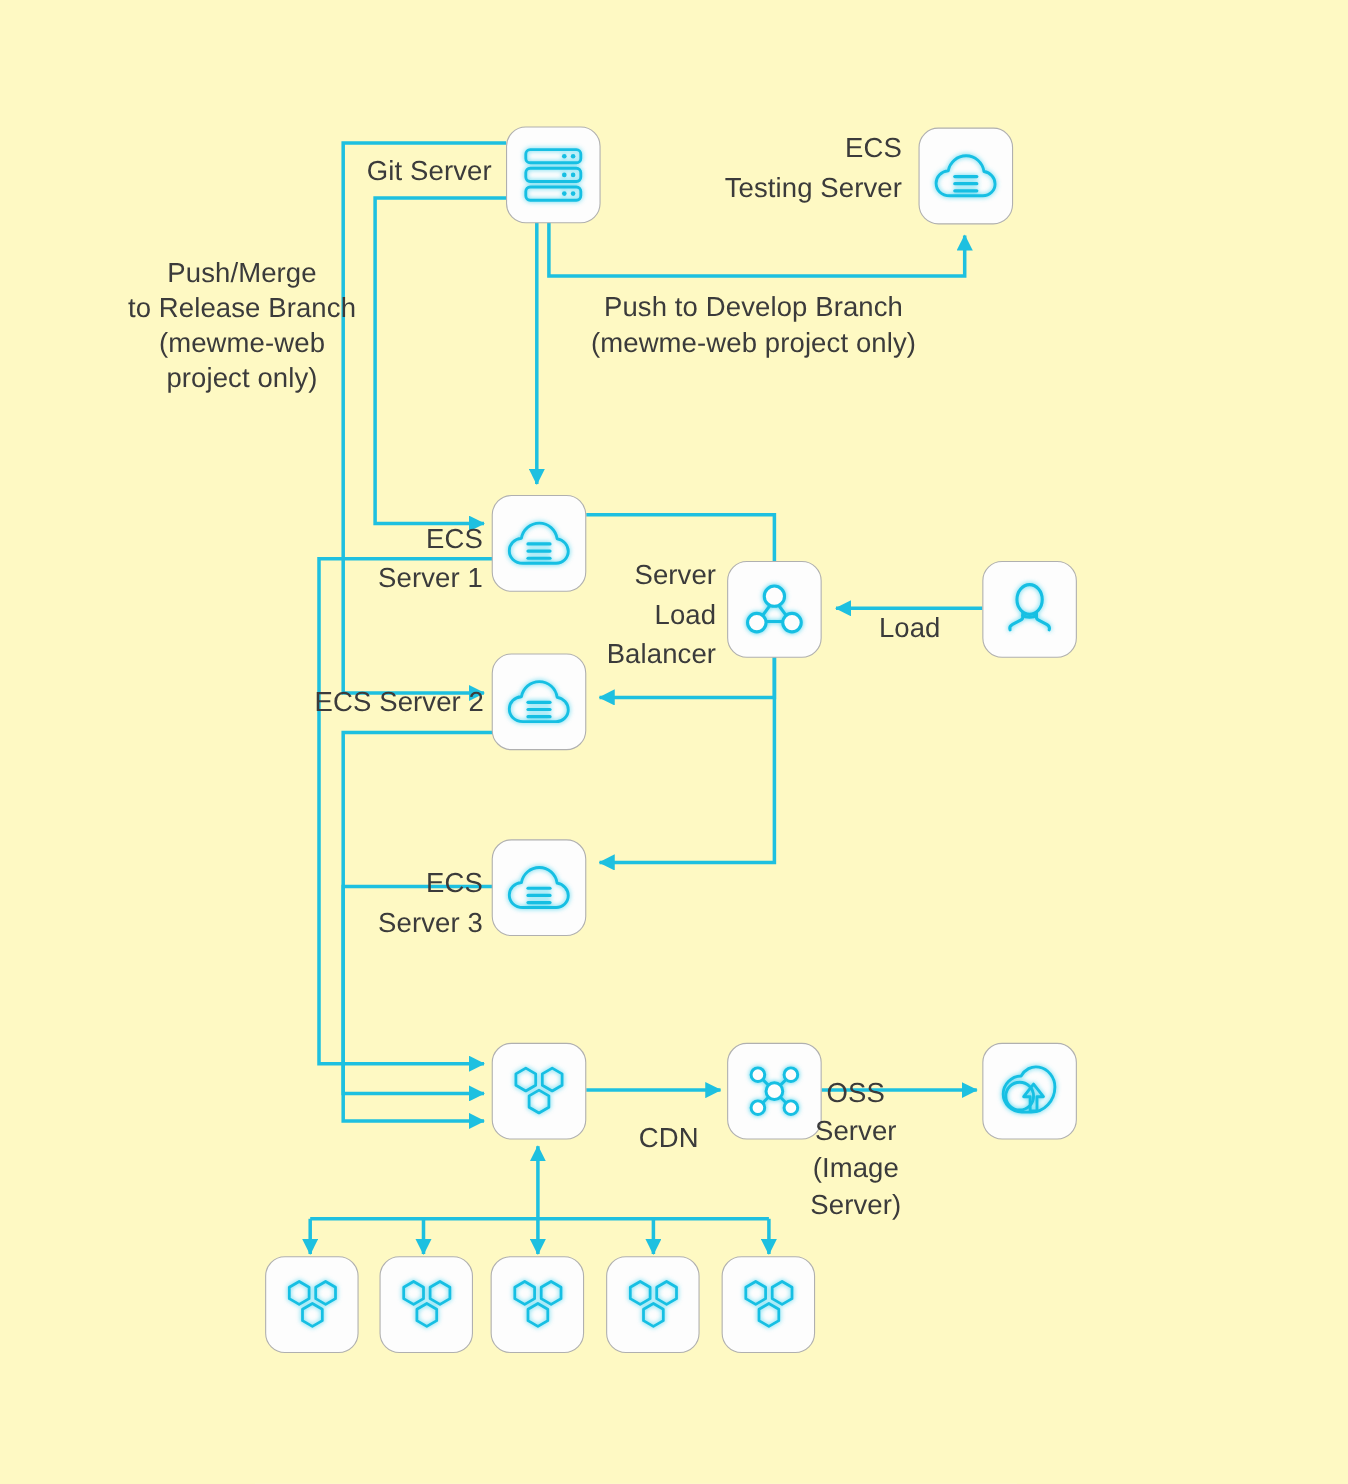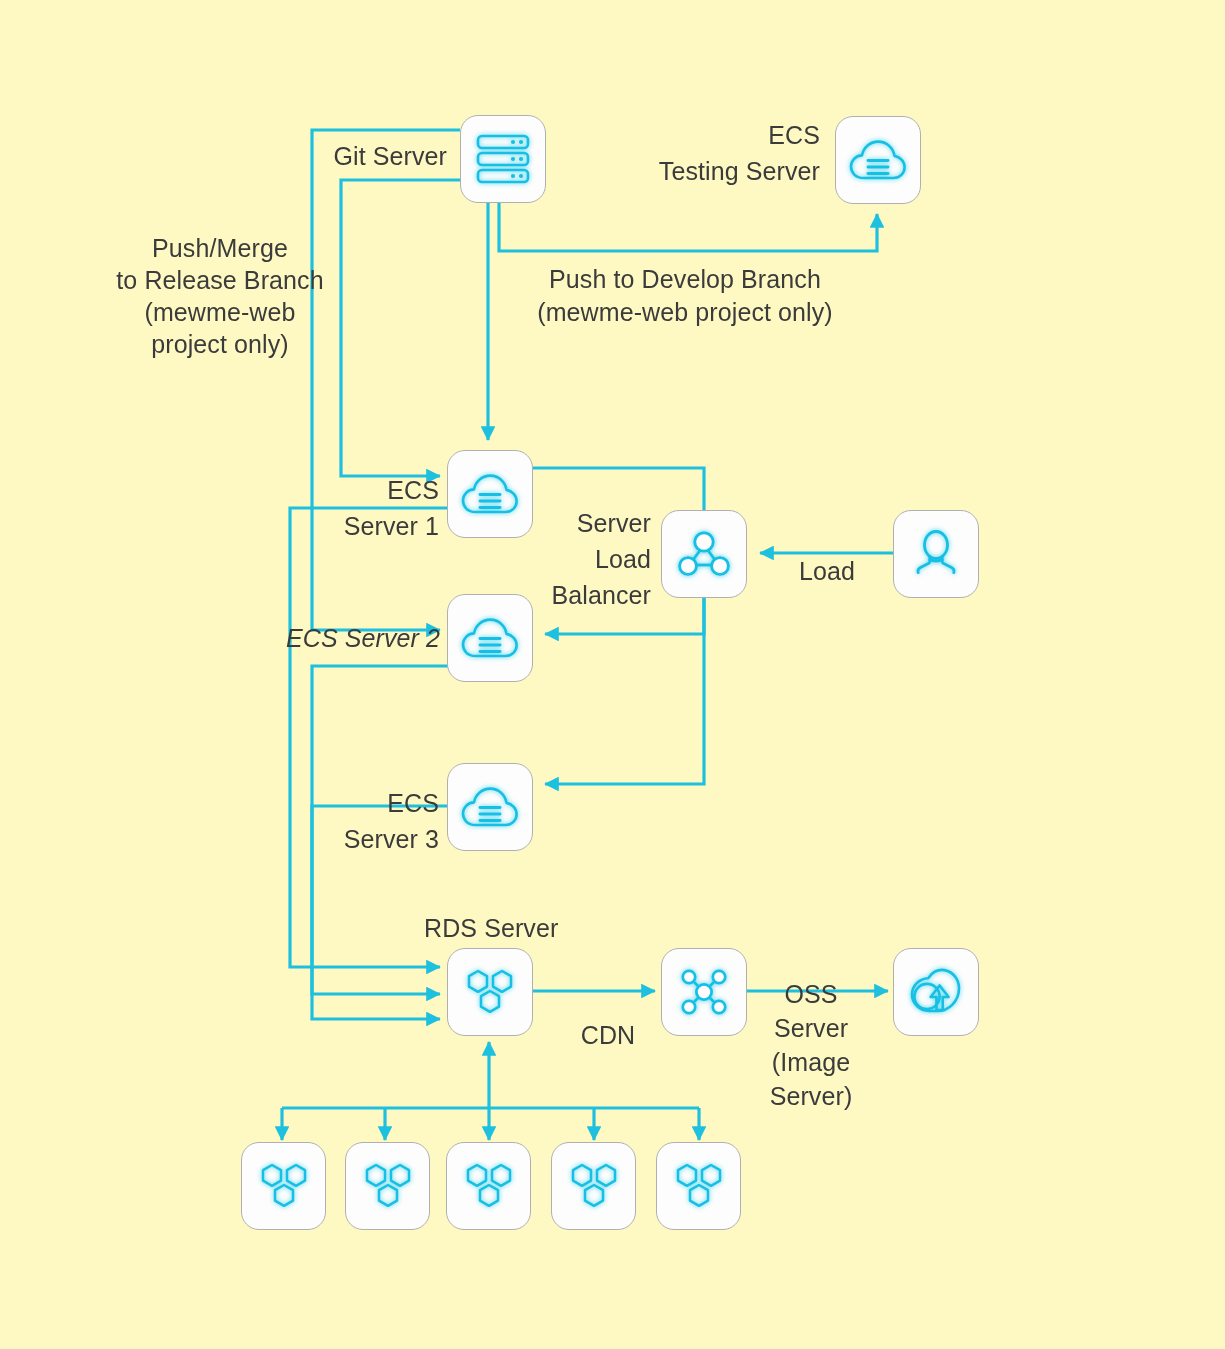--- a/index.html
+++ b/index.html
@@ -190,21 +190,21 @@
     <svg class="glow" width="58" height="46" viewBox="0 0 58 46">
       <path d="M14.5 41 C6.5 41 2 35.6 2 29.6 C2 23.6 6.7 18.7 13 18.4 C14.4 10.4 21.3 4.6 29.3 4.6
                C37.5 4.6 44.3 10.7 45.5 18.9 C51.3 19.8 55.6 24.6 55.6 30.2 C55.6 36.2 50.8 41 44.5 41 Z" fill="none" stroke="#16bfe3" stroke-width="2.6" stroke-linejoin="round"></path>
         <g stroke="#16bfe3" stroke-width="2.9" stroke-linecap="round">
           <line x1="19" y1="23.5" x2="39" y2="23.5"></line>
           <line x1="19" y1="30" x2="39" y2="30"></line>
           <line x1="19" y1="36.5" x2="39" y2="36.5"></line>
         </g>
     </svg>
   </div>
-  <div class="label right" style="left:205px; top:623px; width:235px;font-style:italic;">ECS Server 2</div>
+  <div class="label right" style="left:205px; top:623px; width:235px;">ECS Server 2</div>
 
   <div class="node" style="left:447px; top:763px; width:86px; height:88px;">
     <svg class="glow" width="58" height="46" viewBox="0 0 58 46">
       <path d="M14.5 41 C6.5 41 2 35.6 2 29.6 C2 23.6 6.7 18.7 13 18.4 C14.4 10.4 21.3 4.6 29.3 4.6
                C37.5 4.6 44.3 10.7 45.5 18.9 C51.3 19.8 55.6 24.6 55.6 30.2 C55.6 36.2 50.8 41 44.5 41 Z" fill="none" stroke="#16bfe3" stroke-width="2.6" stroke-linejoin="round"></path>
         <g stroke="#16bfe3" stroke-width="2.9" stroke-linecap="round">
           <line x1="19" y1="23.5" x2="39" y2="23.5"></line>
           <line x1="19" y1="30" x2="39" y2="30"></line>
           <line x1="19" y1="36.5" x2="39" y2="36.5"></line>
         </g>
@@ -215,21 +215,20 @@
 
   <div class="node" style="left:447px; top:948px; width:86px; height:88px;">
     <svg class="glow" width="56" height="54" viewBox="0 0 56 54">
       <g fill="none" stroke="#16bfe3" stroke-width="2.5" stroke-linejoin="round">
         <polygon points="16,6 25,11.2 25,21.6 16,26.8 7,21.6 7,11.2"></polygon>
         <polygon points="40,6 49,11.2 49,21.6 40,26.8 31,21.6 31,11.2"></polygon>
         <polygon points="28,26 37,31.2 37,41.6 28,46.8 19,41.6 19,31.2"></polygon>
       </g>
     </svg>
   </div>
-  <div class="label left" style="left:424px; top:913px; width:260px;">RDS Server</div>
 
   <div class="node" style="left:661px; top:948px; width:86px; height:88px;">
     <svg class="glow" width="54" height="54" viewBox="0 0 54 54">
       <g fill="none" stroke="#16bfe3" stroke-width="2.7">
         <line x1="14" y1="14" x2="40" y2="40"></line>
         <line x1="40" y1="14" x2="14" y2="40"></line>
         <circle cx="27" cy="27" r="7.6" fill="#fdfdfd"></circle>
         <circle cx="12" cy="12" r="6.2" fill="#fdfdfd"></circle>
         <circle cx="42" cy="12" r="6.2" fill="#fdfdfd"></circle>
         <circle cx="12" cy="42" r="6.2" fill="#fdfdfd"></circle>
@@ -243,21 +242,21 @@
     <svg class="glow" width="56" height="52" viewBox="0 0 56 52">
       <g fill="none" stroke="#16bfe3" stroke-width="2.6" stroke-linejoin="round">
         <path d="M21 45 C11.6 45 4 37.6 4 28.6 C4 19.8 11.2 12.4 20.3 12.2
                  C23.5 6.4 29.8 2.8 36.5 4.1 C45 5.7 51 13.3 51 22.2
                  C51 34.8 41.2 45 29.5 45 Z"></path>
         <circle cx="19" cy="30.5" r="12.6"></circle>
         <path d="M28.5 44 L28.5 31 L22.6 31 L31.6 19.5 L40.6 31 L34.7 31 L34.7 44 Z"></path>
       </g>
     </svg>
   </div>
-  <div class="label center" style="left:736px; top:977px; width:150px; line-height:34px;">OSS
+  <div class="label center" style="left:703px; top:977px; width:150px; line-height:34px;">OSS
 Server
 (Image
 Server)</div>
 
   <div class="node" style="left:241px; top:1142px; width:85px; height:88px;">
     <svg class="glow" width="56" height="54" viewBox="0 0 56 54">
       <g fill="none" stroke="#16bfe3" stroke-width="2.5" stroke-linejoin="round">
         <polygon points="16,6 25,11.2 25,21.6 16,26.8 7,21.6 7,11.2"></polygon>
         <polygon points="40,6 49,11.2 49,21.6 40,26.8 31,21.6 31,11.2"></polygon>
         <polygon points="28,26 37,31.2 37,41.6 28,46.8 19,41.6 19,31.2"></polygon>

